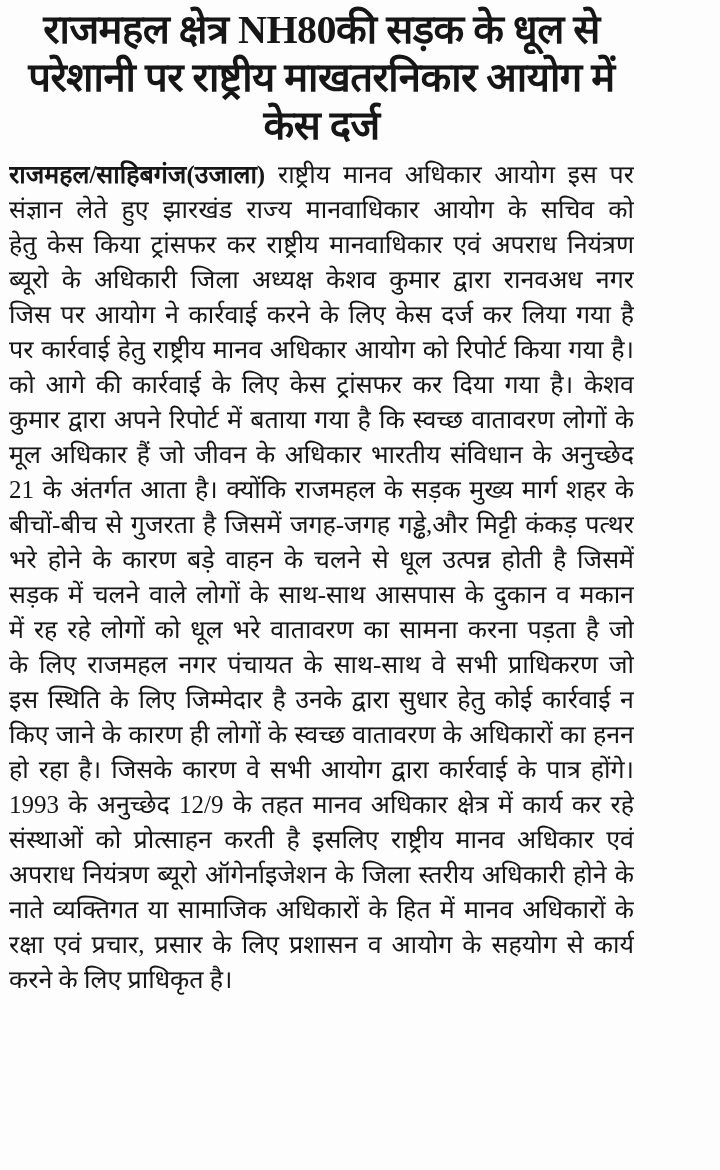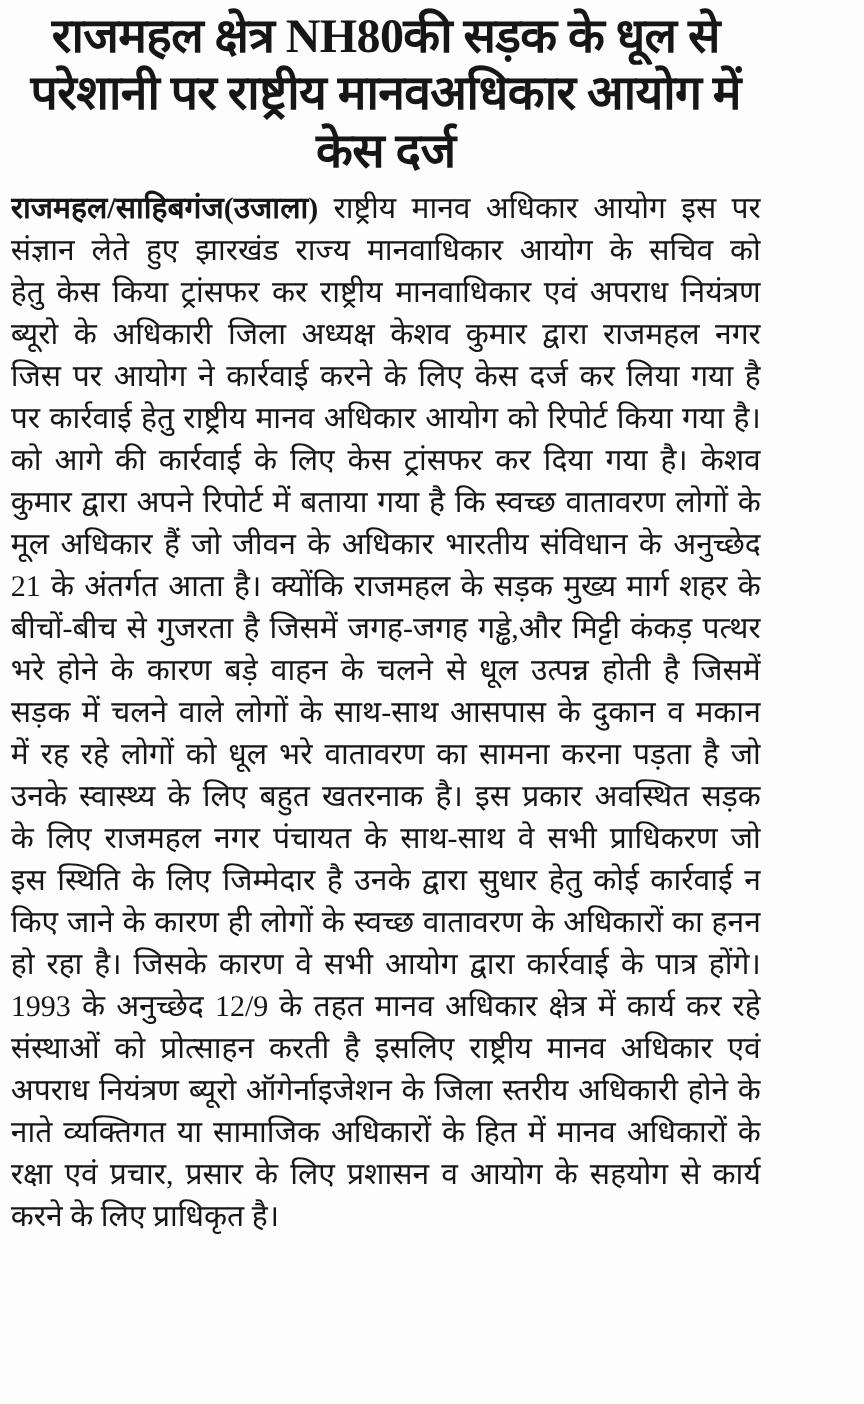--- a/index.html
+++ b/index.html
@@ -52,40 +52,39 @@
     font-weight:700;
   }
 </style>
 </head>
 <body>
 
 <div class="page">
 
   <div class="headline">
     <div class="hl-line">राजमहल क्षेत्र NH80की सड़क के धूल से</div>
-    <div class="hl-line">परेशानी पर राष्ट्रीय मानवअधिकार आयोग में</div>
+    <div class="hl-line">परेशानी पर राष्ट्रीय माखतरनिकार आयोग में</div>
     <div class="hl-line">केस दर्ज</div>
   </div>
 
   <div class="article-body">
     <div class="line"><span class="dateline">राजमहल/साहिबगंज(उजाला)</span><span> राष्ट्रीय मानव अधिकार आयोग इस पर</span></div>
     <div class="line">संज्ञान लेते हुए झारखंड राज्य मानवाधिकार आयोग के सचिव को कार्रवाई</div>
     <div class="line">हेतु केस किया ट्रांसफर कर राष्ट्रीय मानवाधिकार एवं अपराध नियंत्रण</div>
-    <div class="line">ब्यूरो के अधिकारी जिला अध्यक्ष केशव कुमार द्वारा राजमहल नगर</div>
+    <div class="line">ब्यूरो के अधिकारी जिला अध्यक्ष केशव कुमार द्वारा रानवअध नगर</div>
     <div class="line">जिस पर आयोग ने कार्रवाई करने के लिए केस दर्ज कर लिया गया है</div>
     <div class="line">पर कार्रवाई हेतु राष्ट्रीय मानव अधिकार आयोग को रिपोर्ट किया गया है।</div>
     <div class="line">को आगे की कार्रवाई के लिए केस ट्रांसफर कर दिया गया है।  केशव</div>
     <div class="line">कुमार द्वारा अपने रिपोर्ट में बताया गया है कि स्वच्छ वातावरण लोगों के</div>
     <div class="line">मूल अधिकार हैं जो जीवन के अधिकार भारतीय संविधान के अनुच्छेद</div>
     <div class="line">21 के अंतर्गत आता है। क्योंकि राजमहल के सड़क मुख्य मार्ग शहर के</div>
     <div class="line">बीचों-बीच से गुजरता है जिसमें जगह-जगह गड्ढे,और मिट्टी कंकड़ पत्थर</div>
     <div class="line">भरे होने के कारण बड़े वाहन के चलने से धूल उत्पन्न होती है जिसमें</div>
     <div class="line">सड़क में चलने वाले लोगों के साथ-साथ आसपास के दुकान व मकान</div>
     <div class="line">में रह रहे लोगों को धूल भरे वातावरण का सामना करना पड़ता है जो</div>
-    <div class="line">उनके स्वास्थ्य के लिए बहुत खतरनाक है। इस प्रकार अवस्थित सड़क</div>
     <div class="line">के लिए राजमहल नगर पंचायत के साथ-साथ  वे सभी प्राधिकरण जो</div>
     <div class="line">इस स्थिति के लिए जिम्मेदार है उनके द्वारा सुधार हेतु कोई कार्रवाई न</div>
     <div class="line">किए जाने के कारण ही लोगों के स्वच्छ वातावरण के अधिकारों का हनन</div>
     <div class="line">हो रहा है। जिसके कारण वे सभी आयोग द्वारा कार्रवाई के पात्र होंगे।</div>
     <div class="line">1993 के अनुच्छेद 12/9 के तहत मानव अधिकार क्षेत्र में कार्य कर रहे</div>
     <div class="line">संस्थाओं को प्रोत्साहन करती है इसलिए राष्ट्रीय मानव अधिकार एवं</div>
     <div class="line">अपराध नियंत्रण ब्यूरो ऑगेर्नाइजेशन के जिला स्तरीय अधिकारी होने के</div>
     <div class="line">नाते व्यक्तिगत या सामाजिक अधिकारों के  हित में मानव अधिकारों के</div>
     <div class="line">रक्षा एवं प्रचार, प्रसार के लिए  प्रशासन व आयोग के सहयोग से कार्य</div>
     <div class="line last">करने के लिए प्राधिकृत है।</div>

